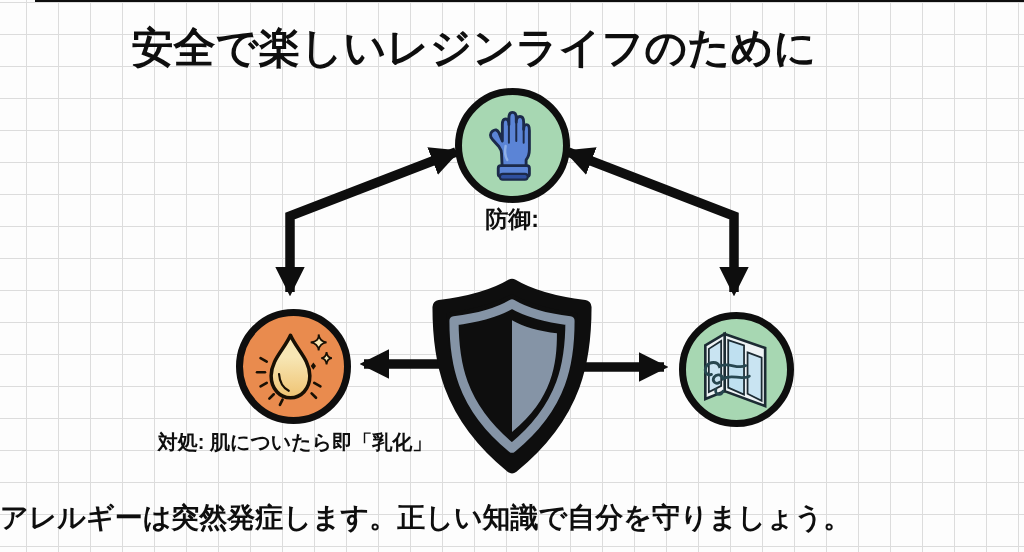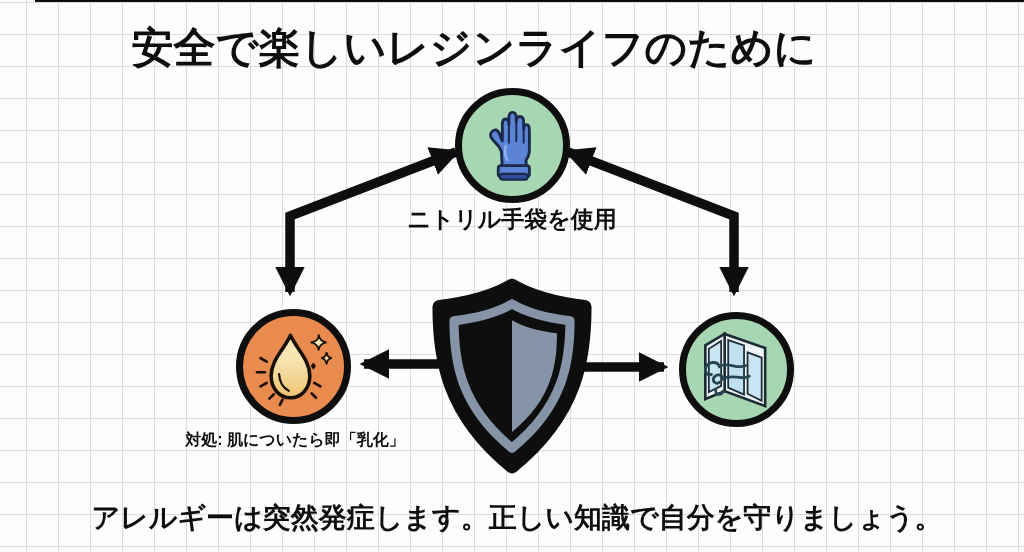--- a/index.html
+++ b/index.html
@@ -50,25 +50,25 @@
   .node-orange{background:var(--node-orange);}
   .node-defense{left:455px;top:88px;}
   .node-treatment{left:236px;top:309px;}
   .node-environment{left:679px;top:312px;}
   .shield{position:absolute;left:421px;top:277px;z-index:2;}
   .label{
     position:absolute;color:var(--ink);font-weight:900;text-align:center;z-index:2;
     line-height:1.15;
   }
   .label-defense{left:312px;top:206px;width:400px;font-size:23px;}
-  .label-treatment{left:130px;top:431px;width:330px;font-size:16px;}
+  .label-treatment{left:130px;top:431px;width:330px;font-size:20px;}
   .label-environment{left:637px;top:429px;width:200px;font-size:23px;}
   .footer{
-    position:absolute;top:499px;left:0;width:1024px;text-align:center;
-    font-size:28px;font-weight:900;color:var(--ink);z-index:2;padding-left:10px;
+    position:absolute;top:499px;left:0;width:1024px;
+    font-size:28px;font-weight:900;color:var(--ink);z-index:2;
   }
   
   .c-glove{fill:var(--glove-blue);stroke:var(--glove-navy);}
   .c-glove-line{fill:none;stroke:var(--glove-navy);}
   .c-glove-cuff{fill:var(--glove-cuff);stroke:var(--glove-navy);}
   .c-glove-hi{fill:none;stroke:var(--glove-hi);}
   .c-drop-line{fill:none;stroke:var(--drop-ink);}
   .c-spark{fill:var(--drop-cream);stroke:var(--drop-ink);}
   .c-frame{fill:var(--frame-white);stroke:var(--window-ink);}
   .c-glass{fill:var(--glass-blue);stroke:var(--window-ink);}
@@ -156,21 +156,21 @@
         </clipPath>
     </defs>
     <path d="M50 5 C60 11 75 15 91 17 C91 45 87 77 50 107 C13 77 9 45 9 17 C25 15 40 11 50 5 Z" fill="#0e0e0e" stroke="#0e0e0e" stroke-width="8" stroke-linejoin="round"></path>
     <path d="M50 5 C60 11 75 15 91 17 C91 45 87 77 50 107 C13 77 9 45 9 17 C25 15 40 11 50 5 Z" transform="translate(10,11.2) scale(0.8)" fill="none" stroke="#8594a6" stroke-width="6.5" stroke-linejoin="round"></path>
     <g clip-path="url(#halfR)">
       <path d="M50 5 C60 11 75 15 91 17 C91 45 87 77 50 107 C13 77 9 45 9 17 C25 15 40 11 50 5 Z" transform="translate(19,21.3) scale(0.62)" fill="#8594a6"></path>
     </g>
   </svg>
 
   <div class="label label-defense">
-    <div>ニトリル手袋を使用</div>
+    <div>防御:</div>
   </div>
 
   <div class="label label-treatment">対処: 肌についたら即「乳化」</div>
 
   <div class="label label-environment">
   </div>
 
   <div class="footer">アレルギーは突然発症します。正しい知識で自分を守りましょう。</div>
 
 </div>

